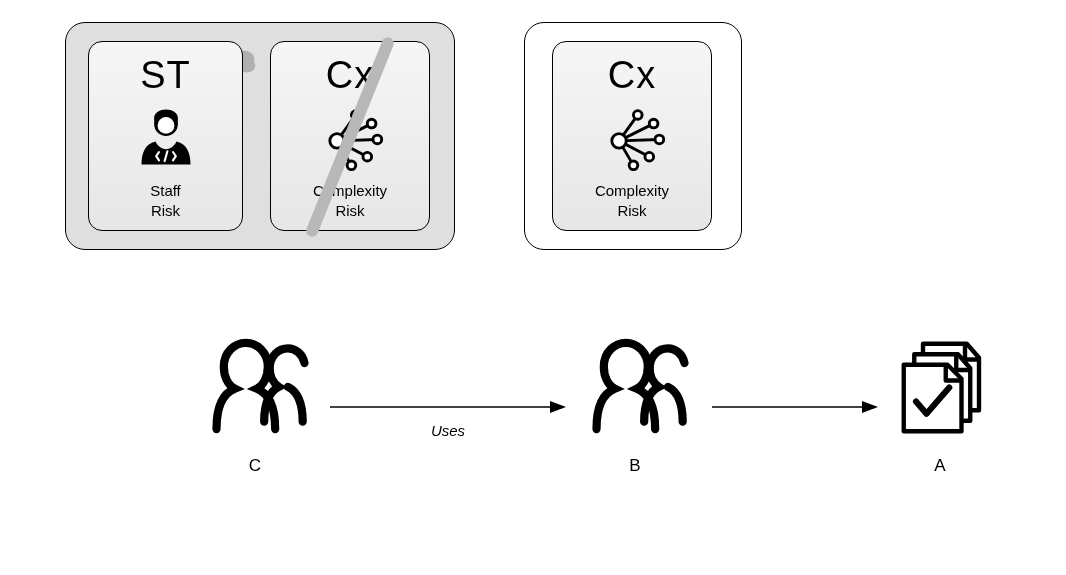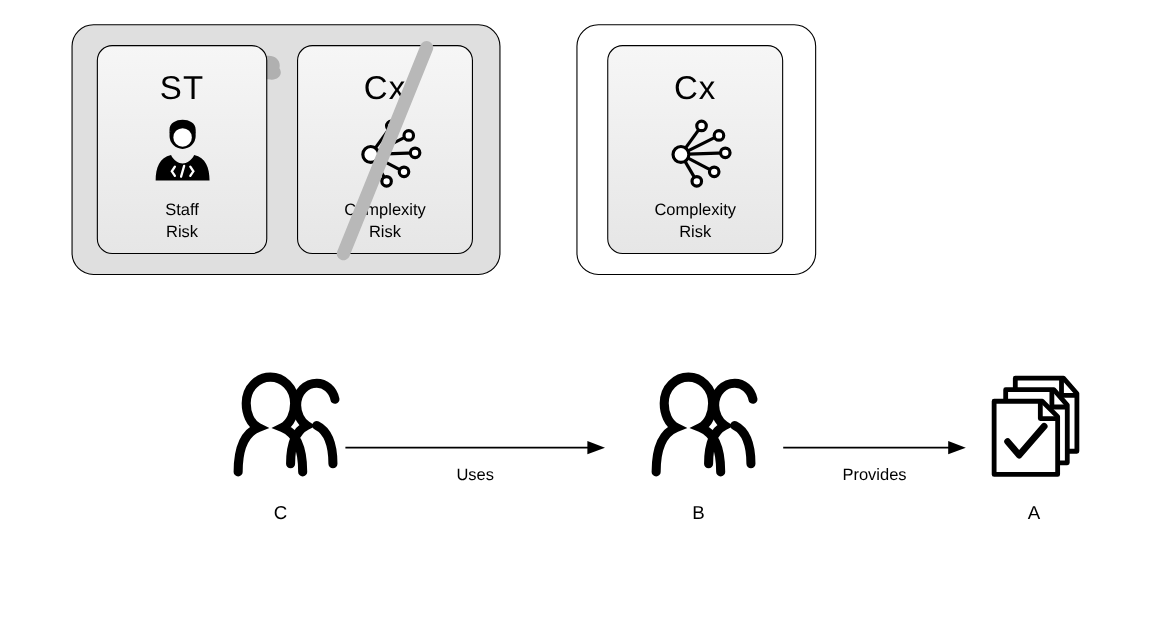--- a/index.html
+++ b/index.html
@@ -21,23 +21,23 @@
   .container.dark { background: #dfdfdf; }
   .card {
     position: absolute;
     border: 1.5px solid #000;
     border-radius: 14px;
     background: linear-gradient(to bottom, #f6f6f6, #e6e6e6);
     text-align: center;
     overflow: visible;
   }
   .card-code {
-    font-size: 30px;
+    font-size: 38px;
     font-weight: 300;
-    margin-top: 22px;
+    margin-top: 12px;
     letter-spacing: 1px;
   }
   .card-label {
     font-size: 15px;
     font-weight: 400;
     line-height: 1.3;
     position: absolute;
     left: 0; right: 0;
     bottom: 10px;
     margin-top: 40px;
@@ -162,21 +162,21 @@
 <div class="actor" style="left:195px; top:330px; width:120px;">
   <svg width="110" height="110" viewBox="0 0 120 120">
     <g fill="none" stroke="#000" stroke-width="9" stroke-linecap="round">
       <path d="M18 108 C18 78 28 68 38 64 C30 60 26 50 26 40 C26 24 38 14 50 14 C62 14 74 24 74 40 C74 50 70 60 62 64 C72 68 82 78 82 108"></path>
       <path d="M70 100 C70 76 78 66 86 62 C80 58 76 50 76 42 C76 28 86 20 96 20 C104 20 112 26 114 36 M96 62 C104 66 112 76 112 100" opacity="1"></path>
     </g>
   </svg>
   <div class="actor-label">C</div>
 </div>
 
-<div class="arrow-group" style="left:312px; top:398px; width:240px;">
+<div class="arrow-group" style="left:328px; top:398px; width:240px;font-style:italic;">
   <svg width="240" height="18" viewBox="0 0 240 18">
     <line x1="2" y1="9" x2="224" y2="9" stroke="#000" stroke-width="1.6"></line>
     <polygon points="238,9 222,3 222,15" fill="#000"></polygon>
   </svg>
   <div class="arrow-label">Uses</div>
 </div>
 
 <div class="actor" style="left:575px; top:330px; width:120px;">
   <svg width="110" height="110" viewBox="0 0 120 120">
     <g fill="none" stroke="#000" stroke-width="9" stroke-linecap="round">
@@ -185,21 +185,20 @@
     </g>
   </svg>
   <div class="actor-label">B</div>
 </div>
 
 <div class="arrow-group" style="left:710px; top:398px; width:170px;">
   <svg width="170" height="18" viewBox="0 0 170 18">
     <line x1="2" y1="9" x2="154" y2="9" stroke="#000" stroke-width="1.6"></line>
     <polygon points="168,9 152,3 152,15" fill="#000"></polygon>
   </svg>
-  <div class="arrow-label">Provides</div>
 </div>
 
 <div class="actor" style="left:885px; top:335px; width:110px;">
   <svg width="105" height="105" viewBox="0 0 120 120">
     <g fill="#fff" stroke="#000" stroke-width="5" stroke-linejoin="round">
       <path d="M40 10 L90 10 L104 26 L104 86 L40 86 Z"></path>
       <path d="M88 10 L88 28 L104 28" fill="none"></path>
       <path d="M30 22 L80 22 L94 38 L94 98 L30 98 Z"></path>
       <path d="M78 22 L78 40 L94 40" fill="none"></path>
       <path d="M18 34 L68 34 L84 50 L84 110 L18 110 Z"></path>

